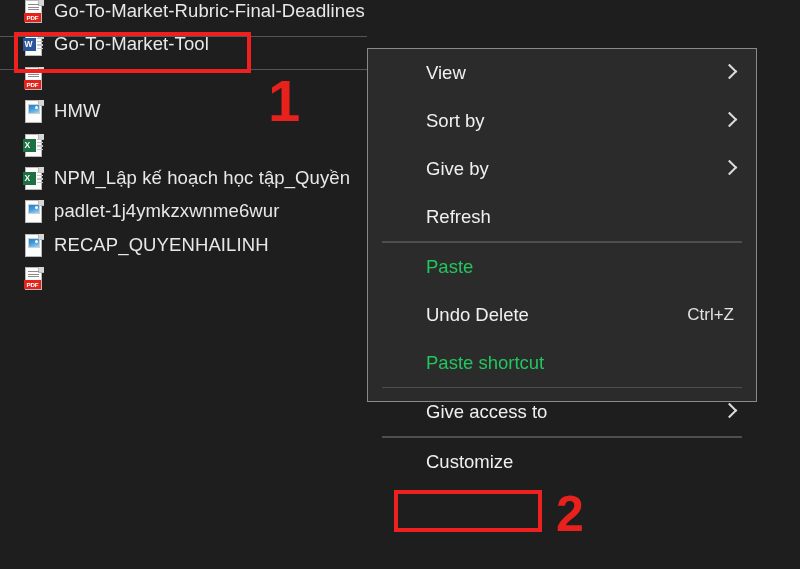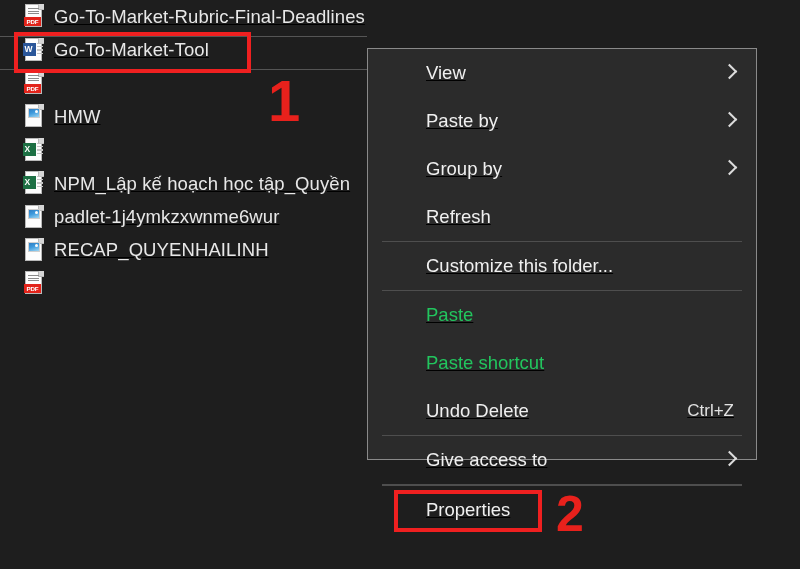--- a/index.html
+++ b/index.html
@@ -10,24 +10,23 @@
     overflow:hidden;
     position:relative;
   }
   #root{position:absolute;inset:0;background:#1e1e1e;}
 
   
   .file-list{position:absolute;left:0;top:0;width:380px;}
   .file-row{
     position:relative;
     height:33.4px;
-    display:flex;align-items:center;
+    display:flex;align-items:flex-start;
     padding-left:24px;
     box-sizing:border-box;
-    text-decoration:underline;
   }
   .file-name{
     color:#e8e8e8;
     font-size:18.5px;
     letter-spacing:0.1px;
     white-space:nowrap;
     margin-left:9px;
     font-family:"Liberation Sans", sans-serif;
   }
 
@@ -79,25 +78,24 @@
     background:linear-gradient(160deg,#2f7ec4 0%,#3f9bdd 45%,#9ed6f2 100%);
     border:0.8px solid #cfcfcf;box-sizing:border-box;
   }
   .ico .photo:after{
     content:"";position:absolute;right:1px;top:1px;width:3px;height:3px;
     background:#fdfdfd;border-radius:50%;
   }
 
   
   .ctx-menu{
-    position:absolute;left:367px;top:48px;width:390px;height:412px;
+    position:absolute;left:367px;top:48px;width:390px;height:354px;
     background:#2b2b2b;
     border:1px solid #8a8a8a;
     box-sizing:border-box;
-    text-decoration:underline;
   }
   .ctx-item{
     position:relative;
     height:48px;
     display:flex;align-items:center;
     padding:0 18px 0 58px;
     box-sizing:border-box;
     color:#f0f0f0;
     font-size:18.5px;
     font-family:"Liberation Sans", sans-serif;
@@ -212,54 +210,51 @@
 
   <div class="pane-rule" style="top:36px;width:367px;"></div>
   <div class="pane-rule" style="top:69px;width:367px;"></div>
 
   <div class="ctx-menu" id="ctx-menu">
       <div class="ctx-item">
         <span class="ctx-label">View</span>
         <span class="chev"></span>
       </div>
       <div class="ctx-item">
-        <span class="ctx-label">Paste by</span>
-        <span class="chev"></span>
-      </div>
-      <div class="ctx-item">
-        <span class="ctx-label">Group by</span>
+        <span class="ctx-label">Sort by</span>
+        <span class="chev"></span>
+      </div>
+      <div class="ctx-item">
+        <span class="ctx-label">Give by</span>
         <span class="chev"></span>
       </div>
       <div class="ctx-item">
         <span class="ctx-label">Refresh</span>
       </div>
       <div class="ctx-sep"></div>
-      <div class="ctx-item">
-        <span class="ctx-label">Customize this folder...</span>
-      </div>
       <div class="ctx-sep"></div>
       <div class="ctx-item disabled">
         <span class="ctx-label">Paste</span>
       </div>
+      <div class="ctx-item">
+        <span class="ctx-label">Undo Delete</span>
+        <span class="ctx-accel">Ctrl+Z</span>
+      </div>
       <div class="ctx-item disabled">
         <span class="ctx-label">Paste shortcut</span>
       </div>
-      <div class="ctx-item">
-        <span class="ctx-label">Undo Delete</span>
-        <span class="ctx-accel">Ctrl+Z</span>
-      </div>
       <div class="ctx-sep"></div>
       <div class="ctx-item">
         <span class="ctx-label">Give access to</span>
         <span class="chev"></span>
       </div>
       <div class="ctx-sep"></div>
       <div class="ctx-sep"></div>
       <div class="ctx-item">
-        <span class="ctx-label">Properties</span>
+        <span class="ctx-label">Customize</span>
       </div>
     </div>
 
   <div class="hl-box" style="left:14px;top:32px;width:237px;height:41px;"></div>
   <div class="hl-box" style="left:394px;top:490px;width:148px;height:42px;"></div>
 
   <div class="num" style="left:268px;top:72px;font-size:58px;">1</div>
   <div class="num" style="left:556px;top:489px;font-size:50px;">2</div>
 
 </div>

